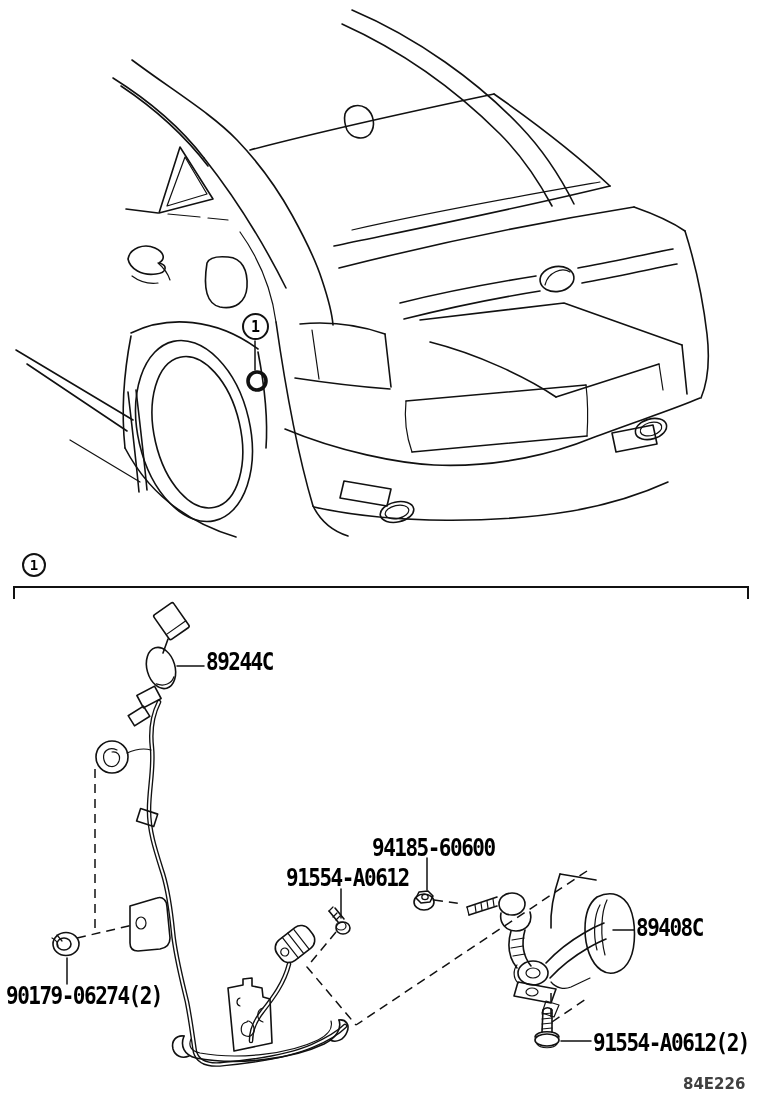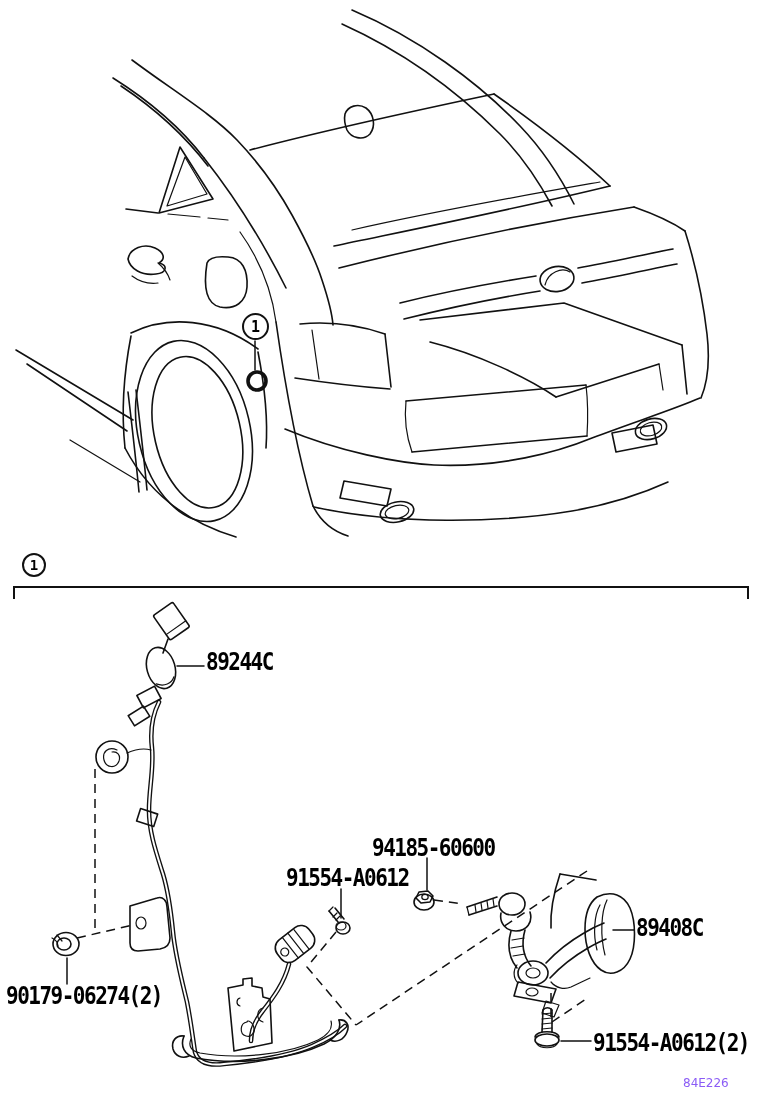--- a/index.html
+++ b/index.html
@@ -16,23 +16,23 @@
   .leader{fill:none;stroke:#111;stroke-width:1.5;stroke-linecap:round;}
   .bracket{fill:none;stroke:#111;stroke-width:2;stroke-linecap:square;}
   .grom{fill:none;stroke:#111;stroke-width:3.6;}
   .part-label{
     position:absolute;white-space:nowrap;color:#000;
     font-family:"DejaVu Sans Mono","Liberation Mono",monospace;
     font-weight:bold;font-size:21px;letter-spacing:-1.5px;
     transform:scaleY(1.15);transform-origin:top left;line-height:1;
   }
   .fig-code{
-    position:absolute;white-space:nowrap;color:#8b5cf6;
+    position:absolute;white-space:nowrap;color:#404040;
     font-family:"DejaVu Sans","Liberation Sans",sans-serif;
-    font-weight:normal;font-size:12px;letter-spacing:0;line-height:1;
+    font-weight:bold;font-size:15px;letter-spacing:0;line-height:1;
   }
   .callout{
     position:absolute;box-sizing:border-box;border:2px solid #111;border-radius:50%;
     display:flex;align-items:center;justify-content:center;
     color:#000;font-weight:bold;background:#fff;
     font-family:"DejaVu Sans Mono","Liberation Mono",monospace;
   }
   .callout.small{width:24px;height:24px;font-size:14px;}
   .callout.car{width:27px;height:27px;font-size:15px;}
 </style>

